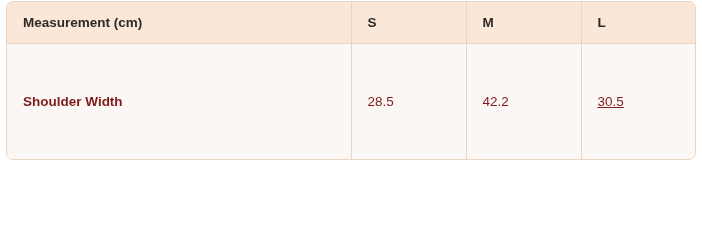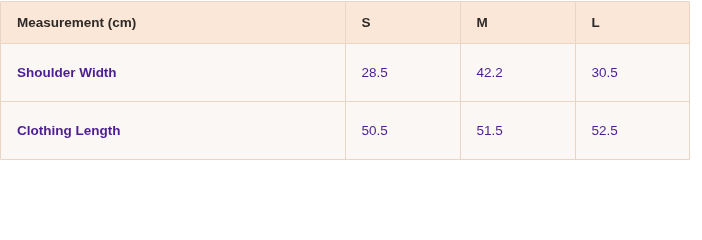--- a/index.html
+++ b/index.html
@@ -9,27 +9,27 @@
   body {
     width: 702px;
     height: 170px;
     background: #ffffff;
     font-family: "Liberation Sans", sans-serif;
     overflow: hidden;
   }
 
   .table-wrap {
     position: absolute;
-    left: 0;
+    left: 6px;
     top: 1px;
     width: 690px;
     height: 159px;
     box-sizing: border-box;
     border: 1px solid #e8d5c4;
-    border-radius: 1px;
+    border-radius: 7px;
     overflow: hidden;
     background: #faf7f4;
   }
 
   table.size-table {
     width: 100%;
     height: 100%;
     border-collapse: collapse;
     table-layout: fixed;
     font-size: 13.5px;
@@ -50,31 +50,32 @@
     border-bottom: 1px solid #e8d5c4;
     vertical-align: middle;
     white-space: nowrap;
   }
   table.size-table thead th:last-child {
     border-right: none;
   }
 
   table.size-table tbody td {
     background: #faf7f4;
-    color: #4c1d95;
+    color: #7f1d1d;
     padding: 0 16px;
     height: 42px;
     border-right: 1px solid #e8d5c4;
     border-bottom: 1px solid #e8d5c4;
     vertical-align: middle;
     text-align: left;
     white-space: nowrap;
   }
   table.size-table tbody td:last-child {
     border-right: none;
+    text-decoration: underline;
   }
   table.size-table tbody tr:last-child td {
     border-bottom: none;
   }
 
   table.size-table tbody td.row-label {
     font-weight: bold;
     font-size: 13.5px;
   }
   table.size-table tbody td.value-cell {
@@ -101,21 +102,15 @@
         <th>L</th>
       </tr>
     </thead>
     <tbody>
       <tr>
         <td class="row-label">Shoulder Width</td>
         <td class="value-cell">28.5</td>
         <td class="value-cell">42.2</td>
         <td class="value-cell">30.5</td>
       </tr>
-      <tr>
-        <td class="row-label">Clothing Length</td>
-        <td class="value-cell">50.5</td>
-        <td class="value-cell">51.5</td>
-        <td class="value-cell">52.5</td>
-      </tr>
     </tbody>
   </table>
 </div>
 
 </body></html>

